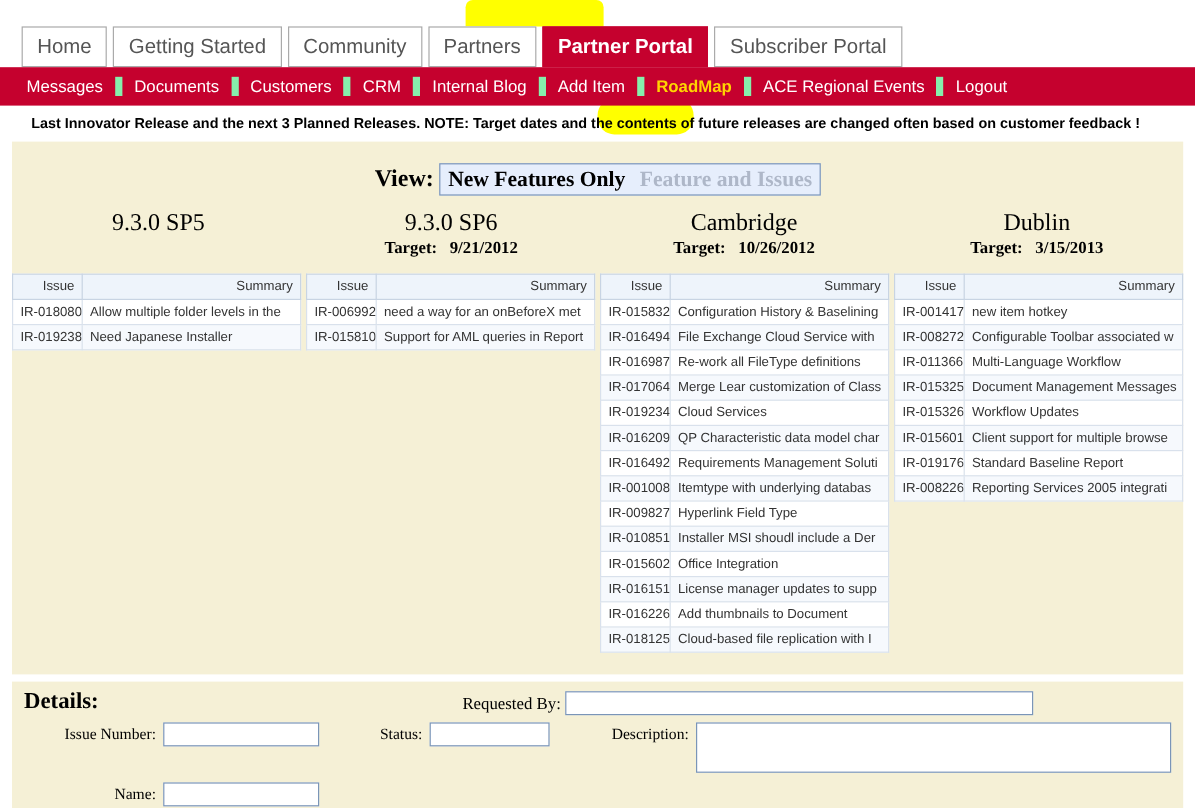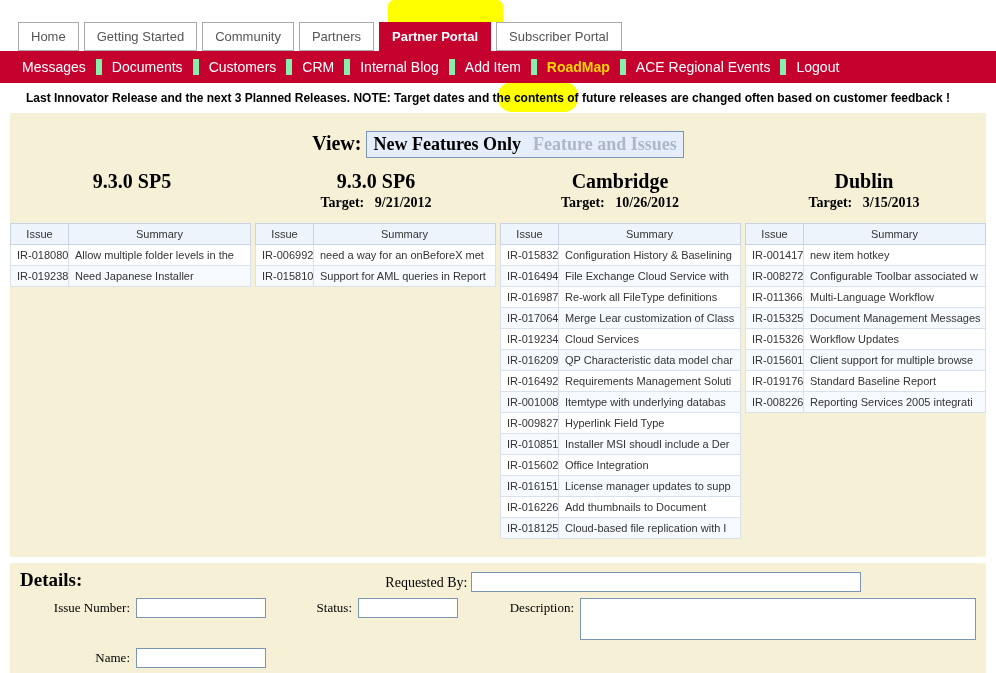--- a/index.html
+++ b/index.html
@@ -33,21 +33,21 @@
     gap: 5px;
     padding: 22px 0 0 18px;
     position: relative;
     z-index: 1;
   }
   .tab {
     border: 1px solid #aaa;
     background: #fff;
     color: #555;
     padding: 6px 12px;
-    font-size: 13px;
+    font-size: 17px;
     cursor: pointer;
   }
   .tab.active {
     background: #c5012e;
     border-color: #c5012e;
     color: #fff;
     font-weight: bold;
   }
   
   .subnav {
@@ -100,37 +100,37 @@
   .toggle.active { color: #000000; }
   .toggle.inactive { color: #aeb7c8; }
 
   
   .releases { display: flex; }
   .release {
     flex: 1 1 0;
     text-align: center;
     font-family: Georgia, 'Times New Roman', serif;
   }
-  .release-name { font-size: 20px; font-weight: bold; }
+  .release-name { font-size: 20px; font-weight: normal; }
   .release-target { font-size: 14px; font-weight: bold; margin-top: 2px; }
 
   
   .grids { display: flex; margin-top: 12px; }
   .grid { flex: 1 1 0; border-right: 4px solid #f5f0d6; }
   .grid:last-child { border-right: none; }
   table.issues {
     width: 100%;
     border-collapse: collapse;
     background: #fff;
     table-layout: fixed;
   }
   table.issues th {
     background: #eef4fb;
     color: #333;
-    text-align: center;
+    text-align: right;
     font-weight: normal;
     padding: 4px 6px;
     border: 1px solid #c8d4e3;
     font-size: 11px;
   }
   table.issues td {
     padding: 4px 6px;
     border: 1px solid #d9e1ec;
     font-size: 11px;
     color: #333;

